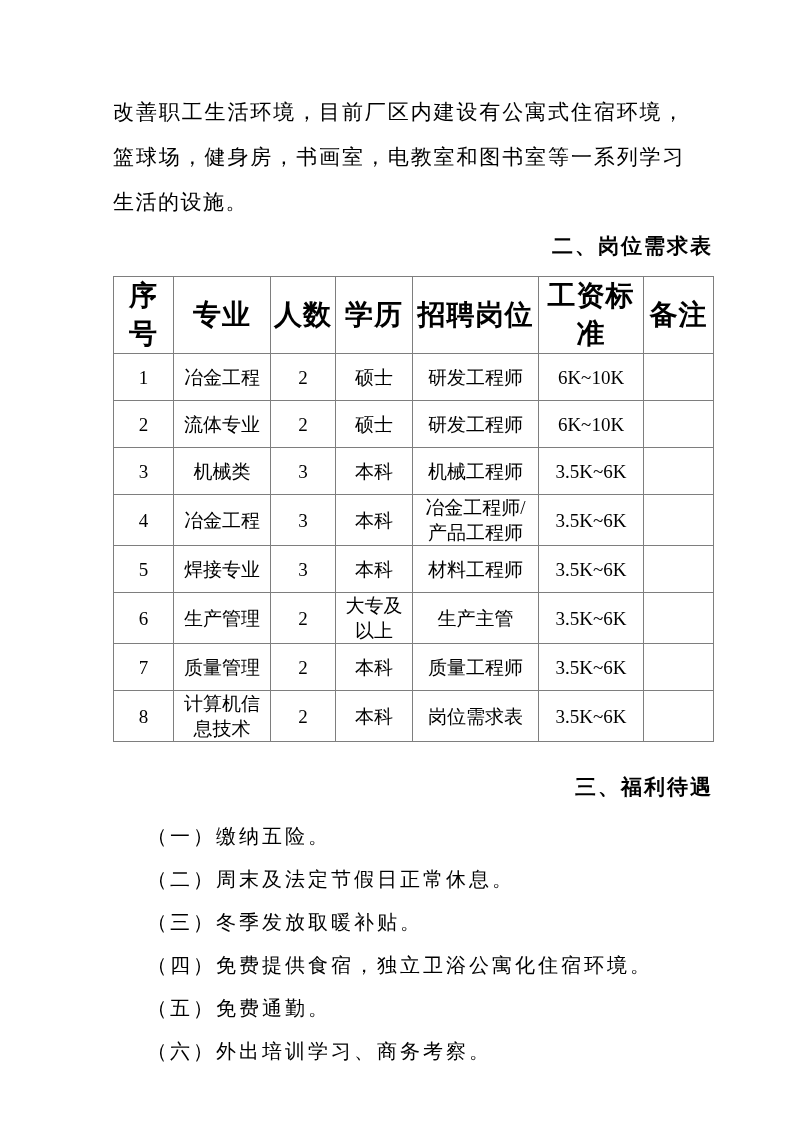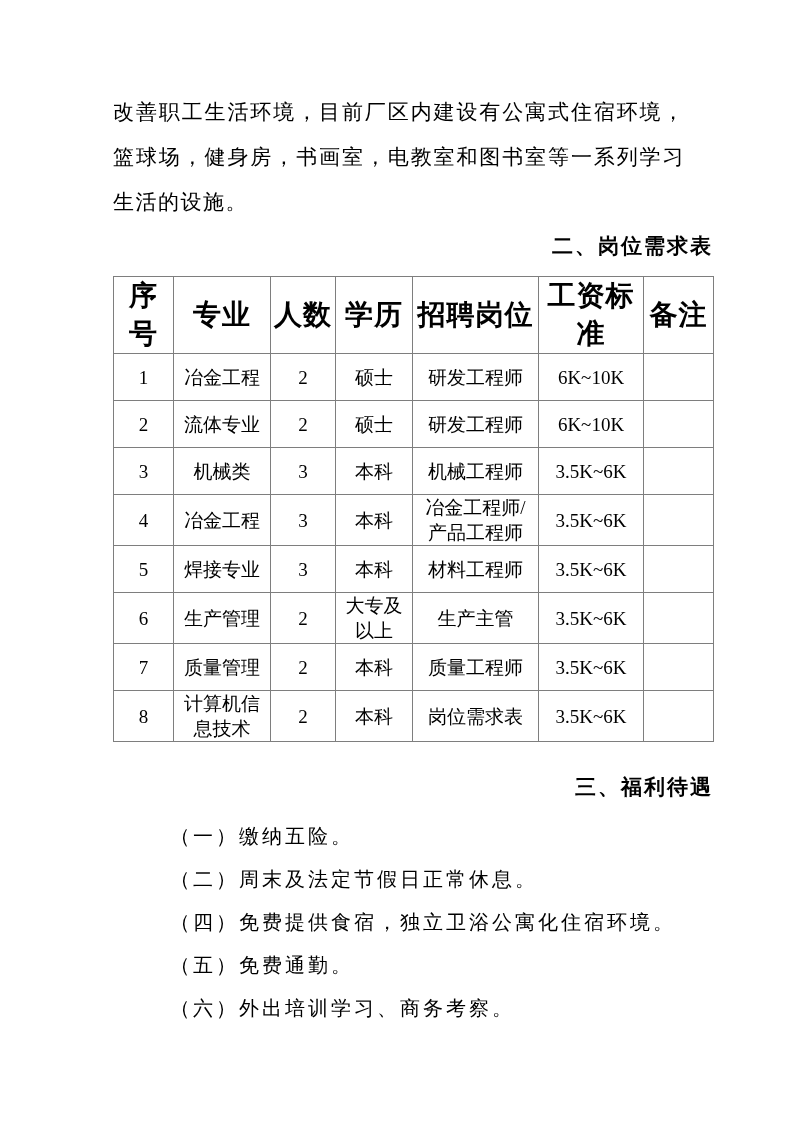--- a/index.html
+++ b/index.html
@@ -59,21 +59,21 @@
   }
   table.positions td {
     height: 47px;
     font-family: "Liberation Serif", "DejaVu Serif", serif;
     font-weight: normal;
     font-size: 19px;
     line-height: 25px;
   }
   .benefits-list {
     margin-top: 13px;
-    margin-left: 57px;
+    margin-left: 34px;
     list-style: none;
   }
   .benefits-list li {
     font-size: 20px;
     line-height: 43px;
     letter-spacing: 3px;
     font-family: "Liberation Serif", "DejaVu Serif", serif;
     white-space: nowrap;
   }
 </style>
@@ -182,19 +182,20 @@
           <td></td>
         </tr>
       </tbody>
     </table>
 
     <h2 class="section-title benefits">三、福利待遇</h2>
 
     <ul class="benefits-list">
       <li>（一）缴纳五险。</li>
       <li>（二）周末及法定节假日正常休息。</li>
+      <li>（三）冬季发放取暖补贴。</li>
       <li>（四）免费提供食宿，独立卫浴公寓化住宿环境。</li>
       <li>（五）免费通勤。</li>
       <li>（六）外出培训学习、商务考察。</li>
     </ul>
 
   </div>
 </div>
 
 </body></html>

